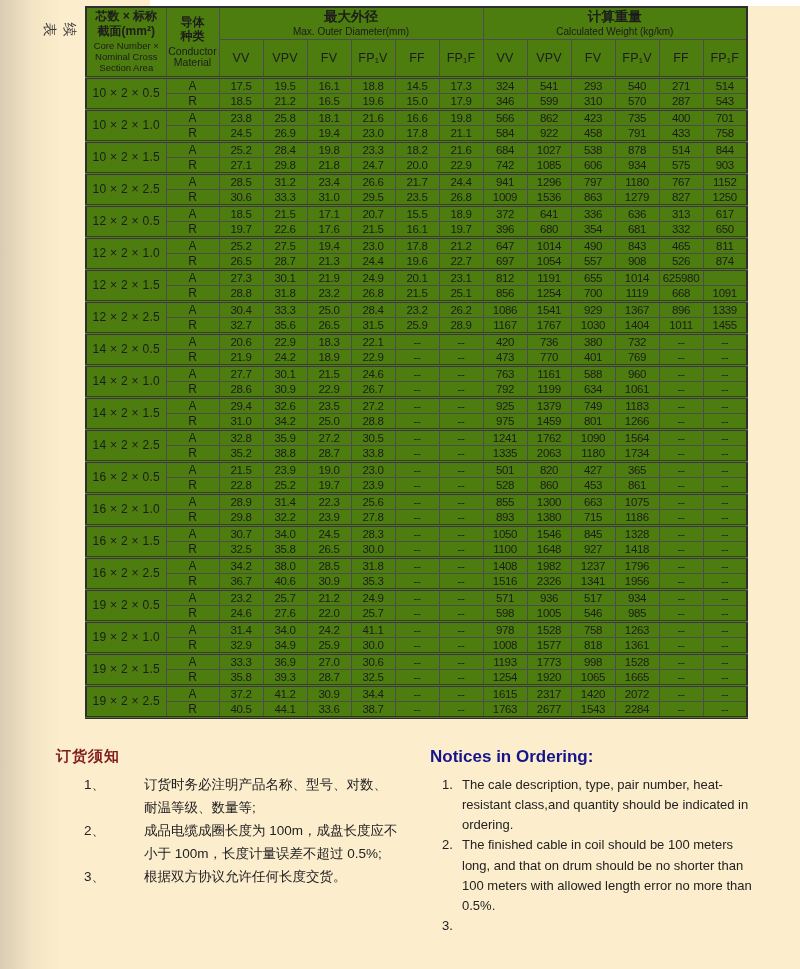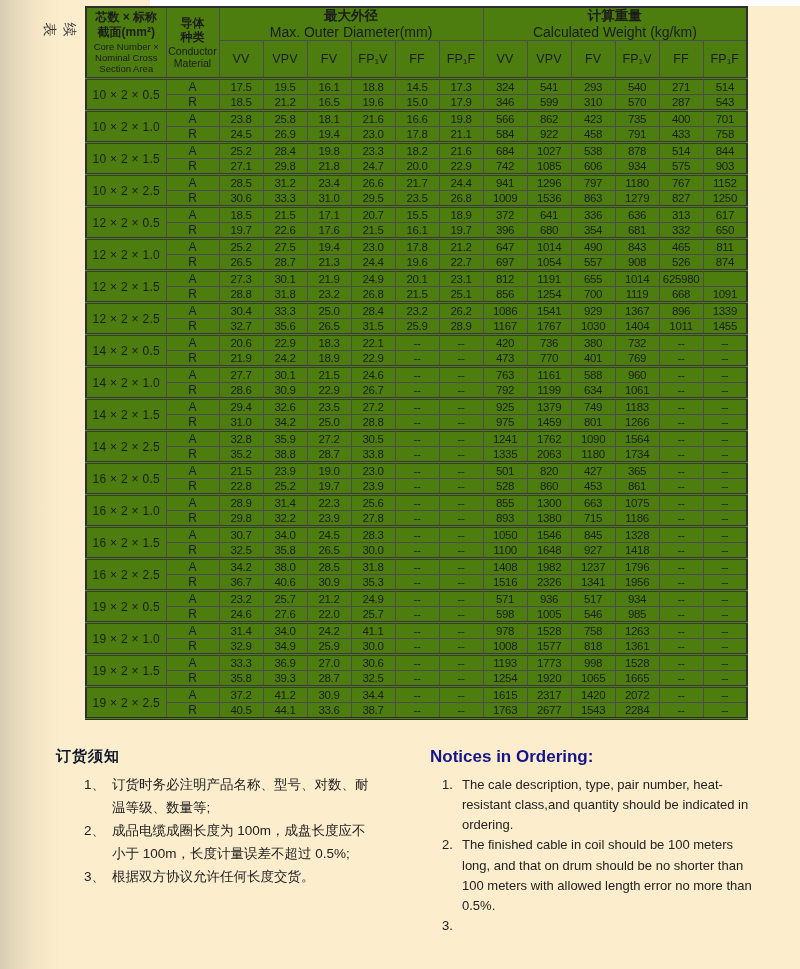--- a/index.html
+++ b/index.html
@@ -42,34 +42,34 @@
     overflow:visible;
   }
   th.size-head { font-weight:normal; }
   .size-head .zh { font-size:12px; font-weight:bold; white-space:pre-line; line-height:1.25; }
   .size-head .en { font-size:9.5px; white-space:pre-line; line-height:1.15; margin-top:2px; }
   th.cond-head { font-weight:normal; }
   .cond-head .zh { font-size:12px; font-weight:bold; white-space:pre-line; line-height:1.2; }
   .cond-head .en { font-size:10.5px; white-space:pre-line; line-height:1.1; margin-top:2px; }
   th.group-head { font-weight:normal; height:32px; }
   .group-head .zh { font-size:13.5px; font-weight:bold; line-height:1.25; }
-  .group-head .en { font-size:14px; line-height:1.1; }
+  .group-head .en { font-size:10px; line-height:1.1; }
   td.subcol { height:38px; font-size:12.5px; letter-spacing:0.2px; }
   td.size-cell { font-size:12px; letter-spacing:0.3px; }
   td.mat-cell { font-size:12px; height:15px; }
   td.num-cell { font-size:11.5px; height:15px; letter-spacing:-0.3px; }
   tr.group-start td { border-top:3px double #3a3a3a; }
   td.size-cell { border-top:3px double #3a3a3a; }
   thead tr.subrow td { border-bottom:2px solid #0369a1; }
   .notices { position:absolute; top:747px; left:0; right:0; display:flex; }
   .notices-cn { width:400px; padding-left:56px; }
-  .notices-cn h3 { color:#0f172a; font-size:15px; margin-bottom:8px; letter-spacing:1px; }
+  .notices-cn h3 { color:#7f1d1d; font-size:15px; margin-bottom:8px; letter-spacing:1px; }
   .notices-cn .item { display:flex; font-size:13.5px; line-height:1.7; color:#222; }
   .notices-cn .item .num { flex:0 0 28px; margin-left:28px; }
-  .notices-cn .item .txt { width:260px; }
+  .notices-cn .item .txt { width:260px;margin-left:32px; }
   .notices-en { width:390px; padding-left:14px; }
   .notices-en h3 { color:#15158b; font-size:17px; margin-bottom:8px;margin-left:16px; }
   .notices-en .item { display:flex; font-size:13px; line-height:1.55; color:#222; }
   .notices-en .item .num { flex:0 0 20px; margin-left:28px; }
   .notices-en .item .txt { width:300px; }
 </style>
 </head>
 <body>
 
 <div class="left-shade"></div>

